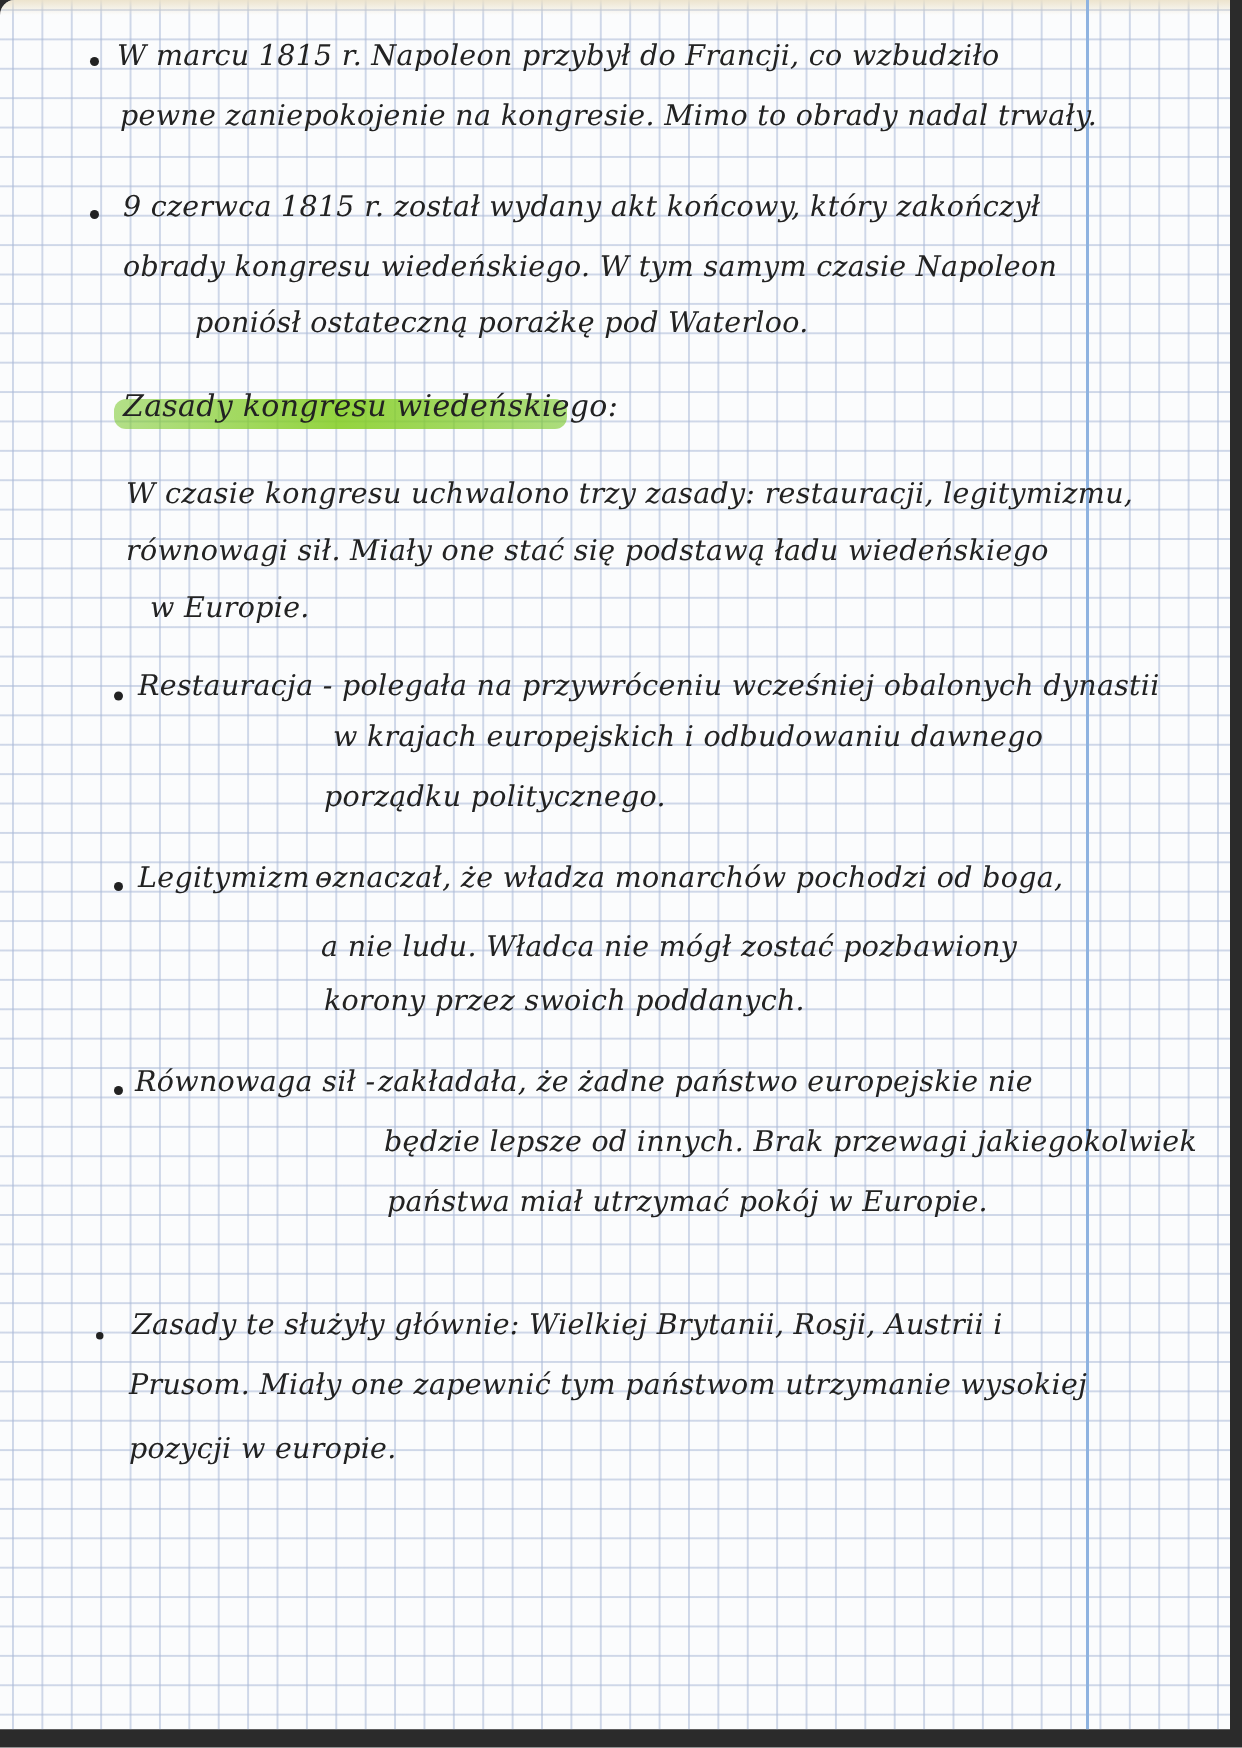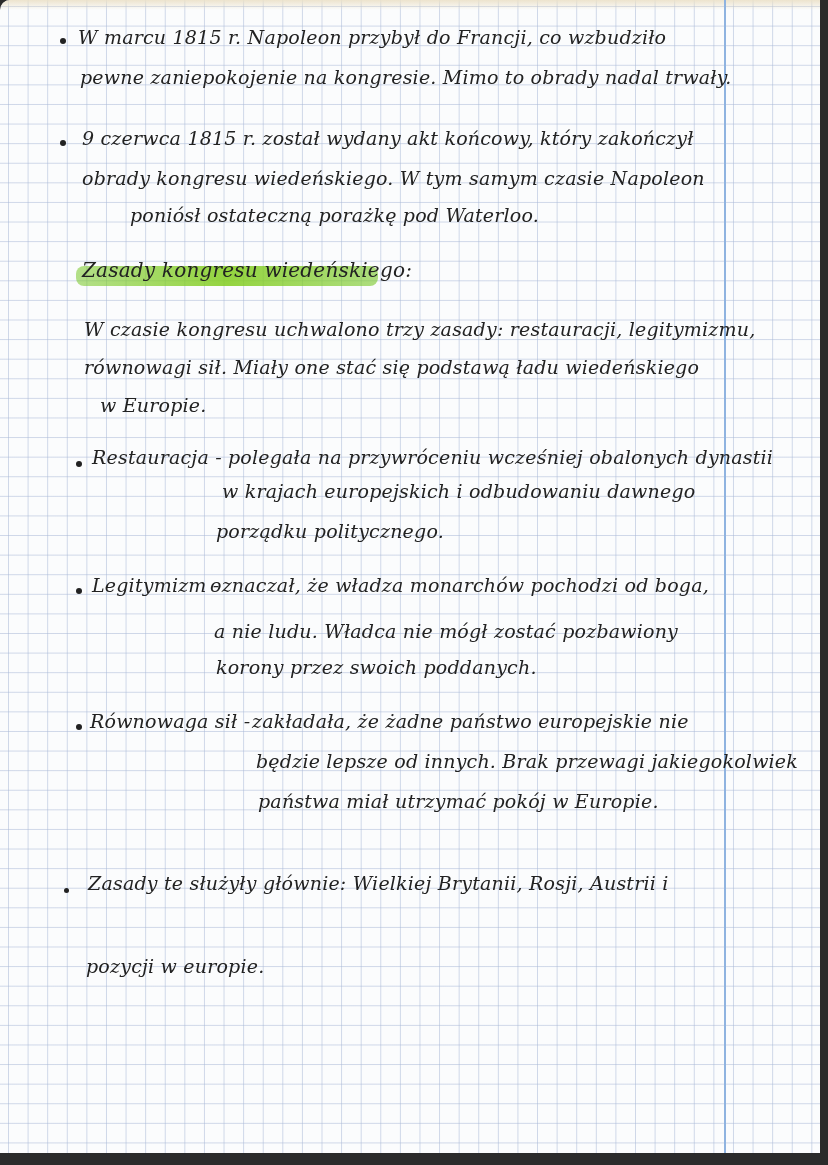--- a/index.html
+++ b/index.html
@@ -83,14 +83,15 @@
   <div class="text" style="left:216px;top:656px;">korony przez swoich poddanych.</div>
 
   <div class="bullet" style="left:76px;top:724px;"></div>
   <div class="text" style="left:90px;top:710px;font-style:italic;">Równowaga sił -</div>
   <div class="text" style="left:252px;top:710px;">zakładała, że żadne państwo europejskie nie</div>
   <div class="text" style="left:256px;top:750px;">będzie lepsze od innych. Brak przewagi jakiegokolwiek</div>
   <div class="text" style="left:258px;top:790px;">państwa miał utrzymać pokój w Europie.</div>
 
   <div class="bullet" style="left:64px;top:888px;width:5px;height:5px;"></div>
   <div class="text" style="left:88px;top:872px;">Zasady te służyły głównie: Wielkiej Brytanii, Rosji, Austrii i</div>
+  <div class="text" style="left:86px;top:912px;">Prusom. Miały one zapewnić tym państwom utrzymanie wysokiej</div>
   <div class="text" style="left:86px;top:955px;">pozycji w europie.</div>
 </div>
 
 </body></html>

